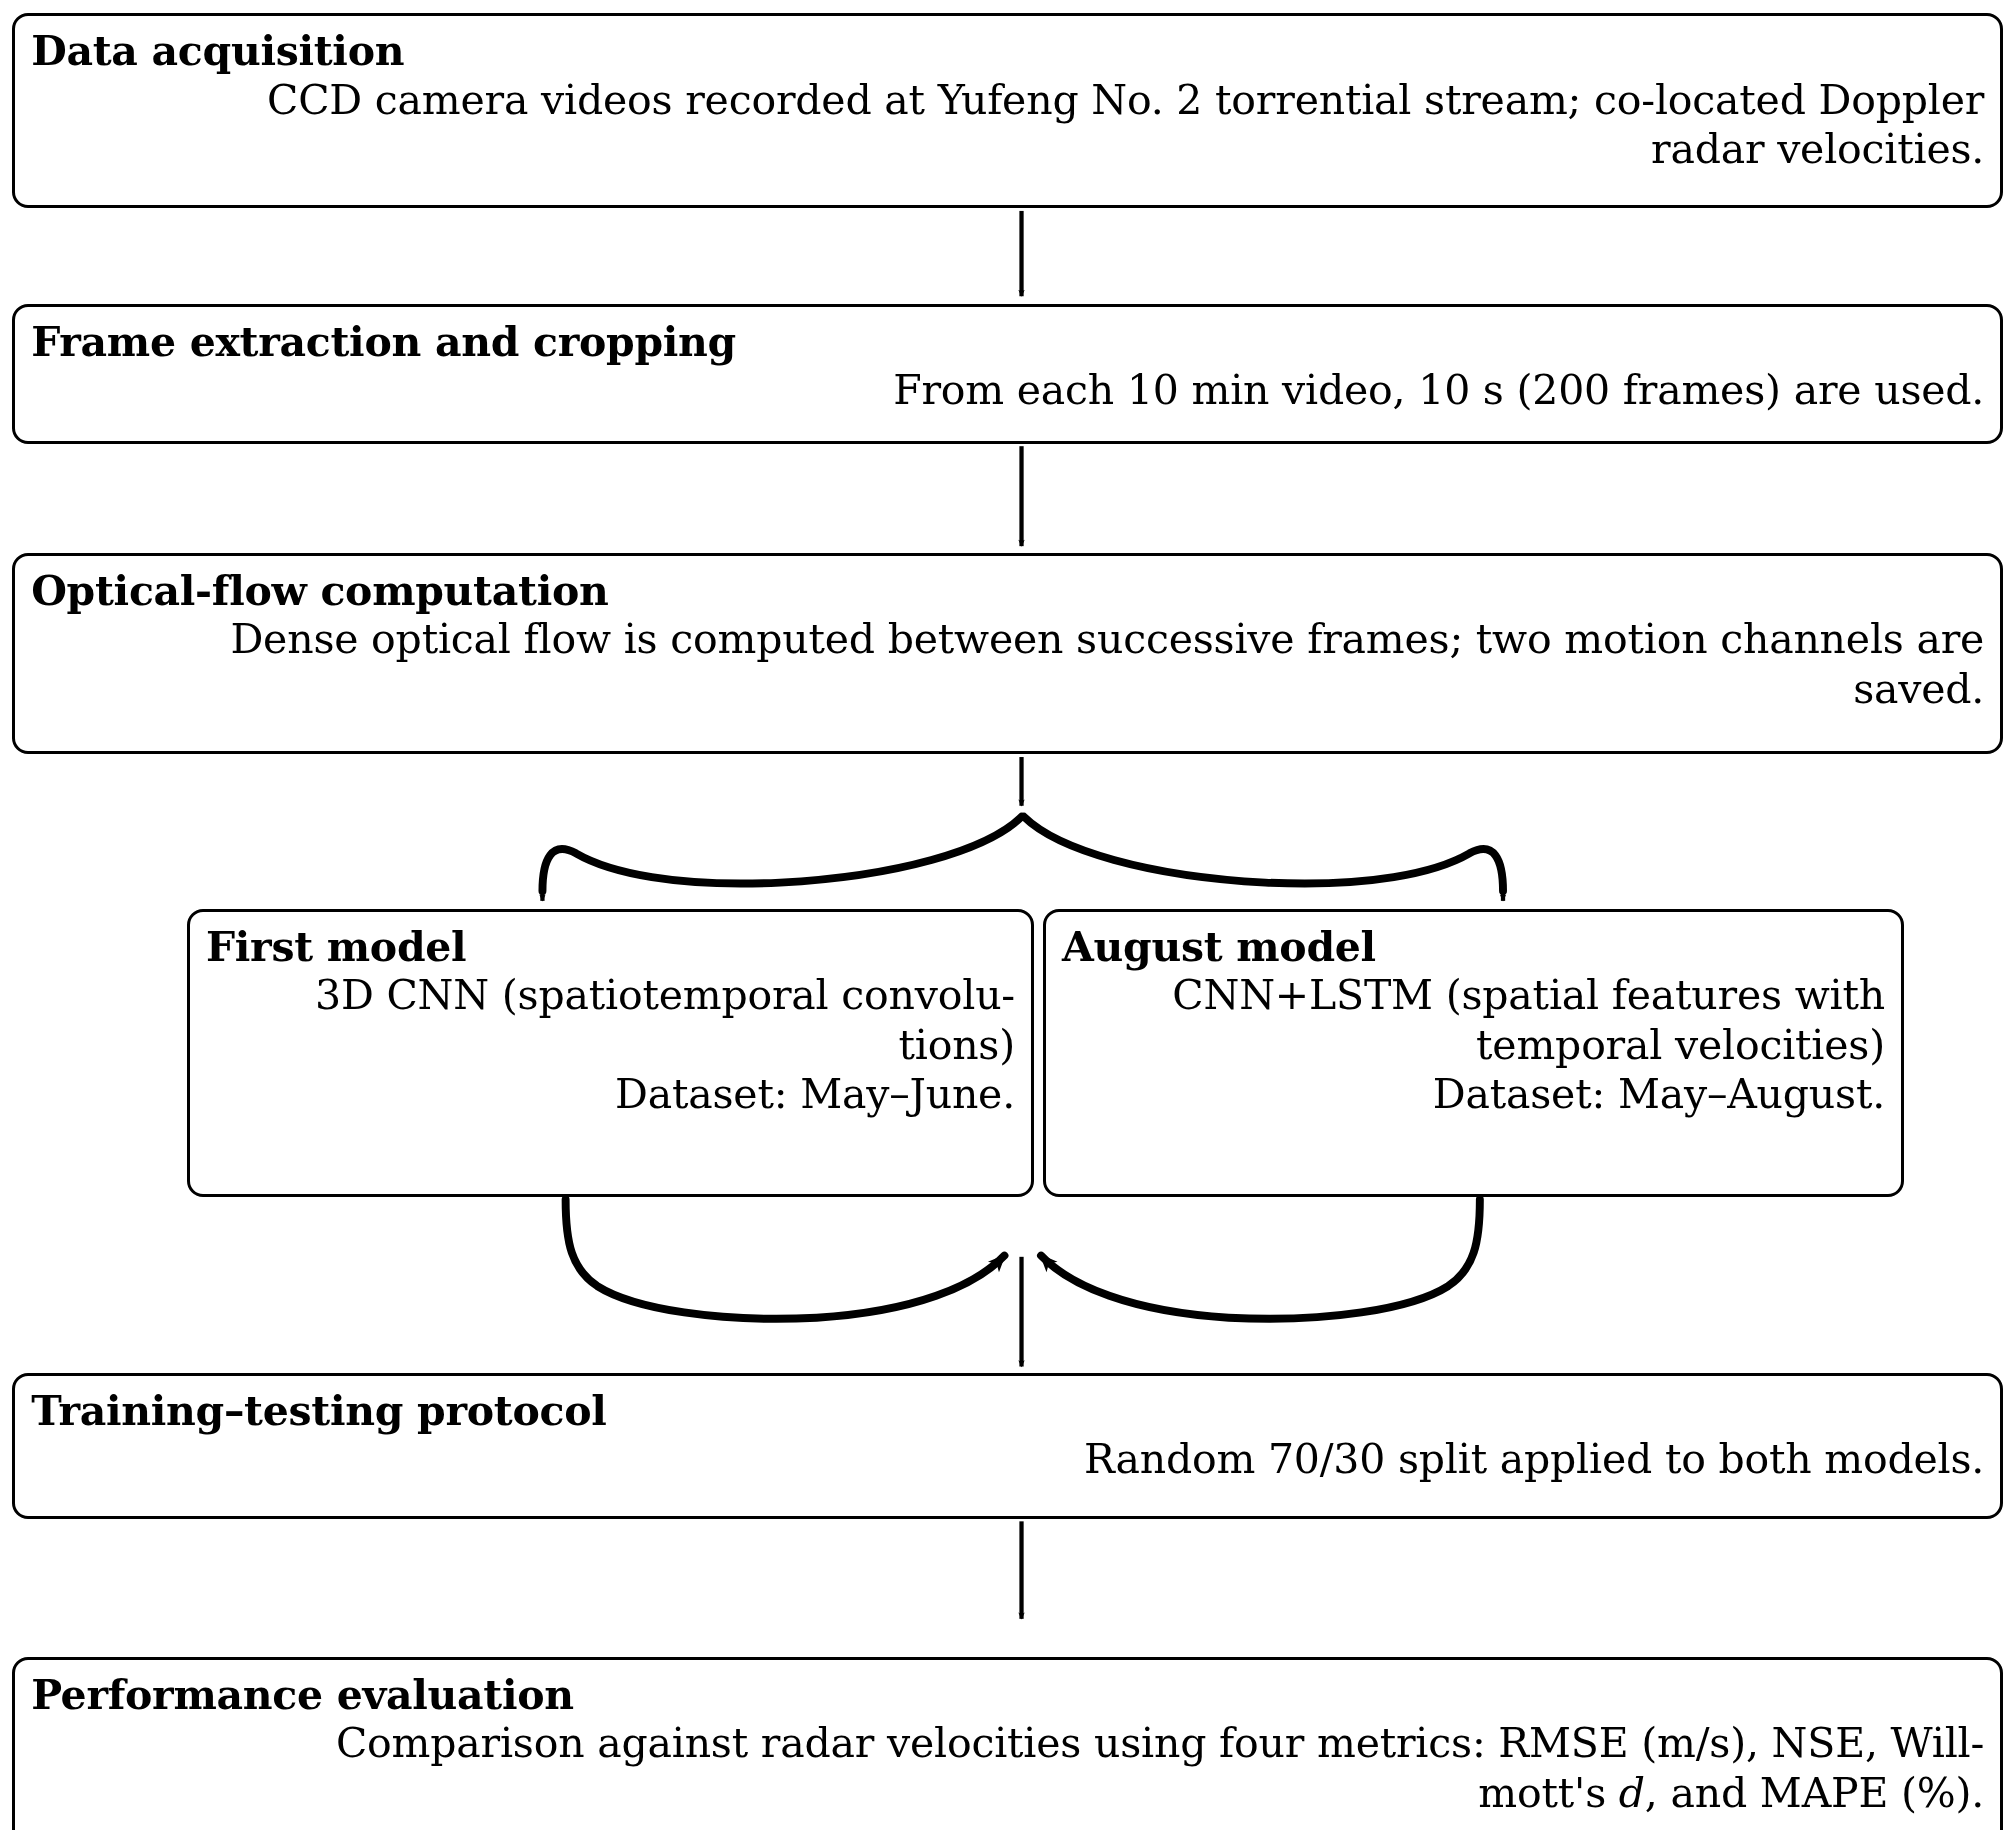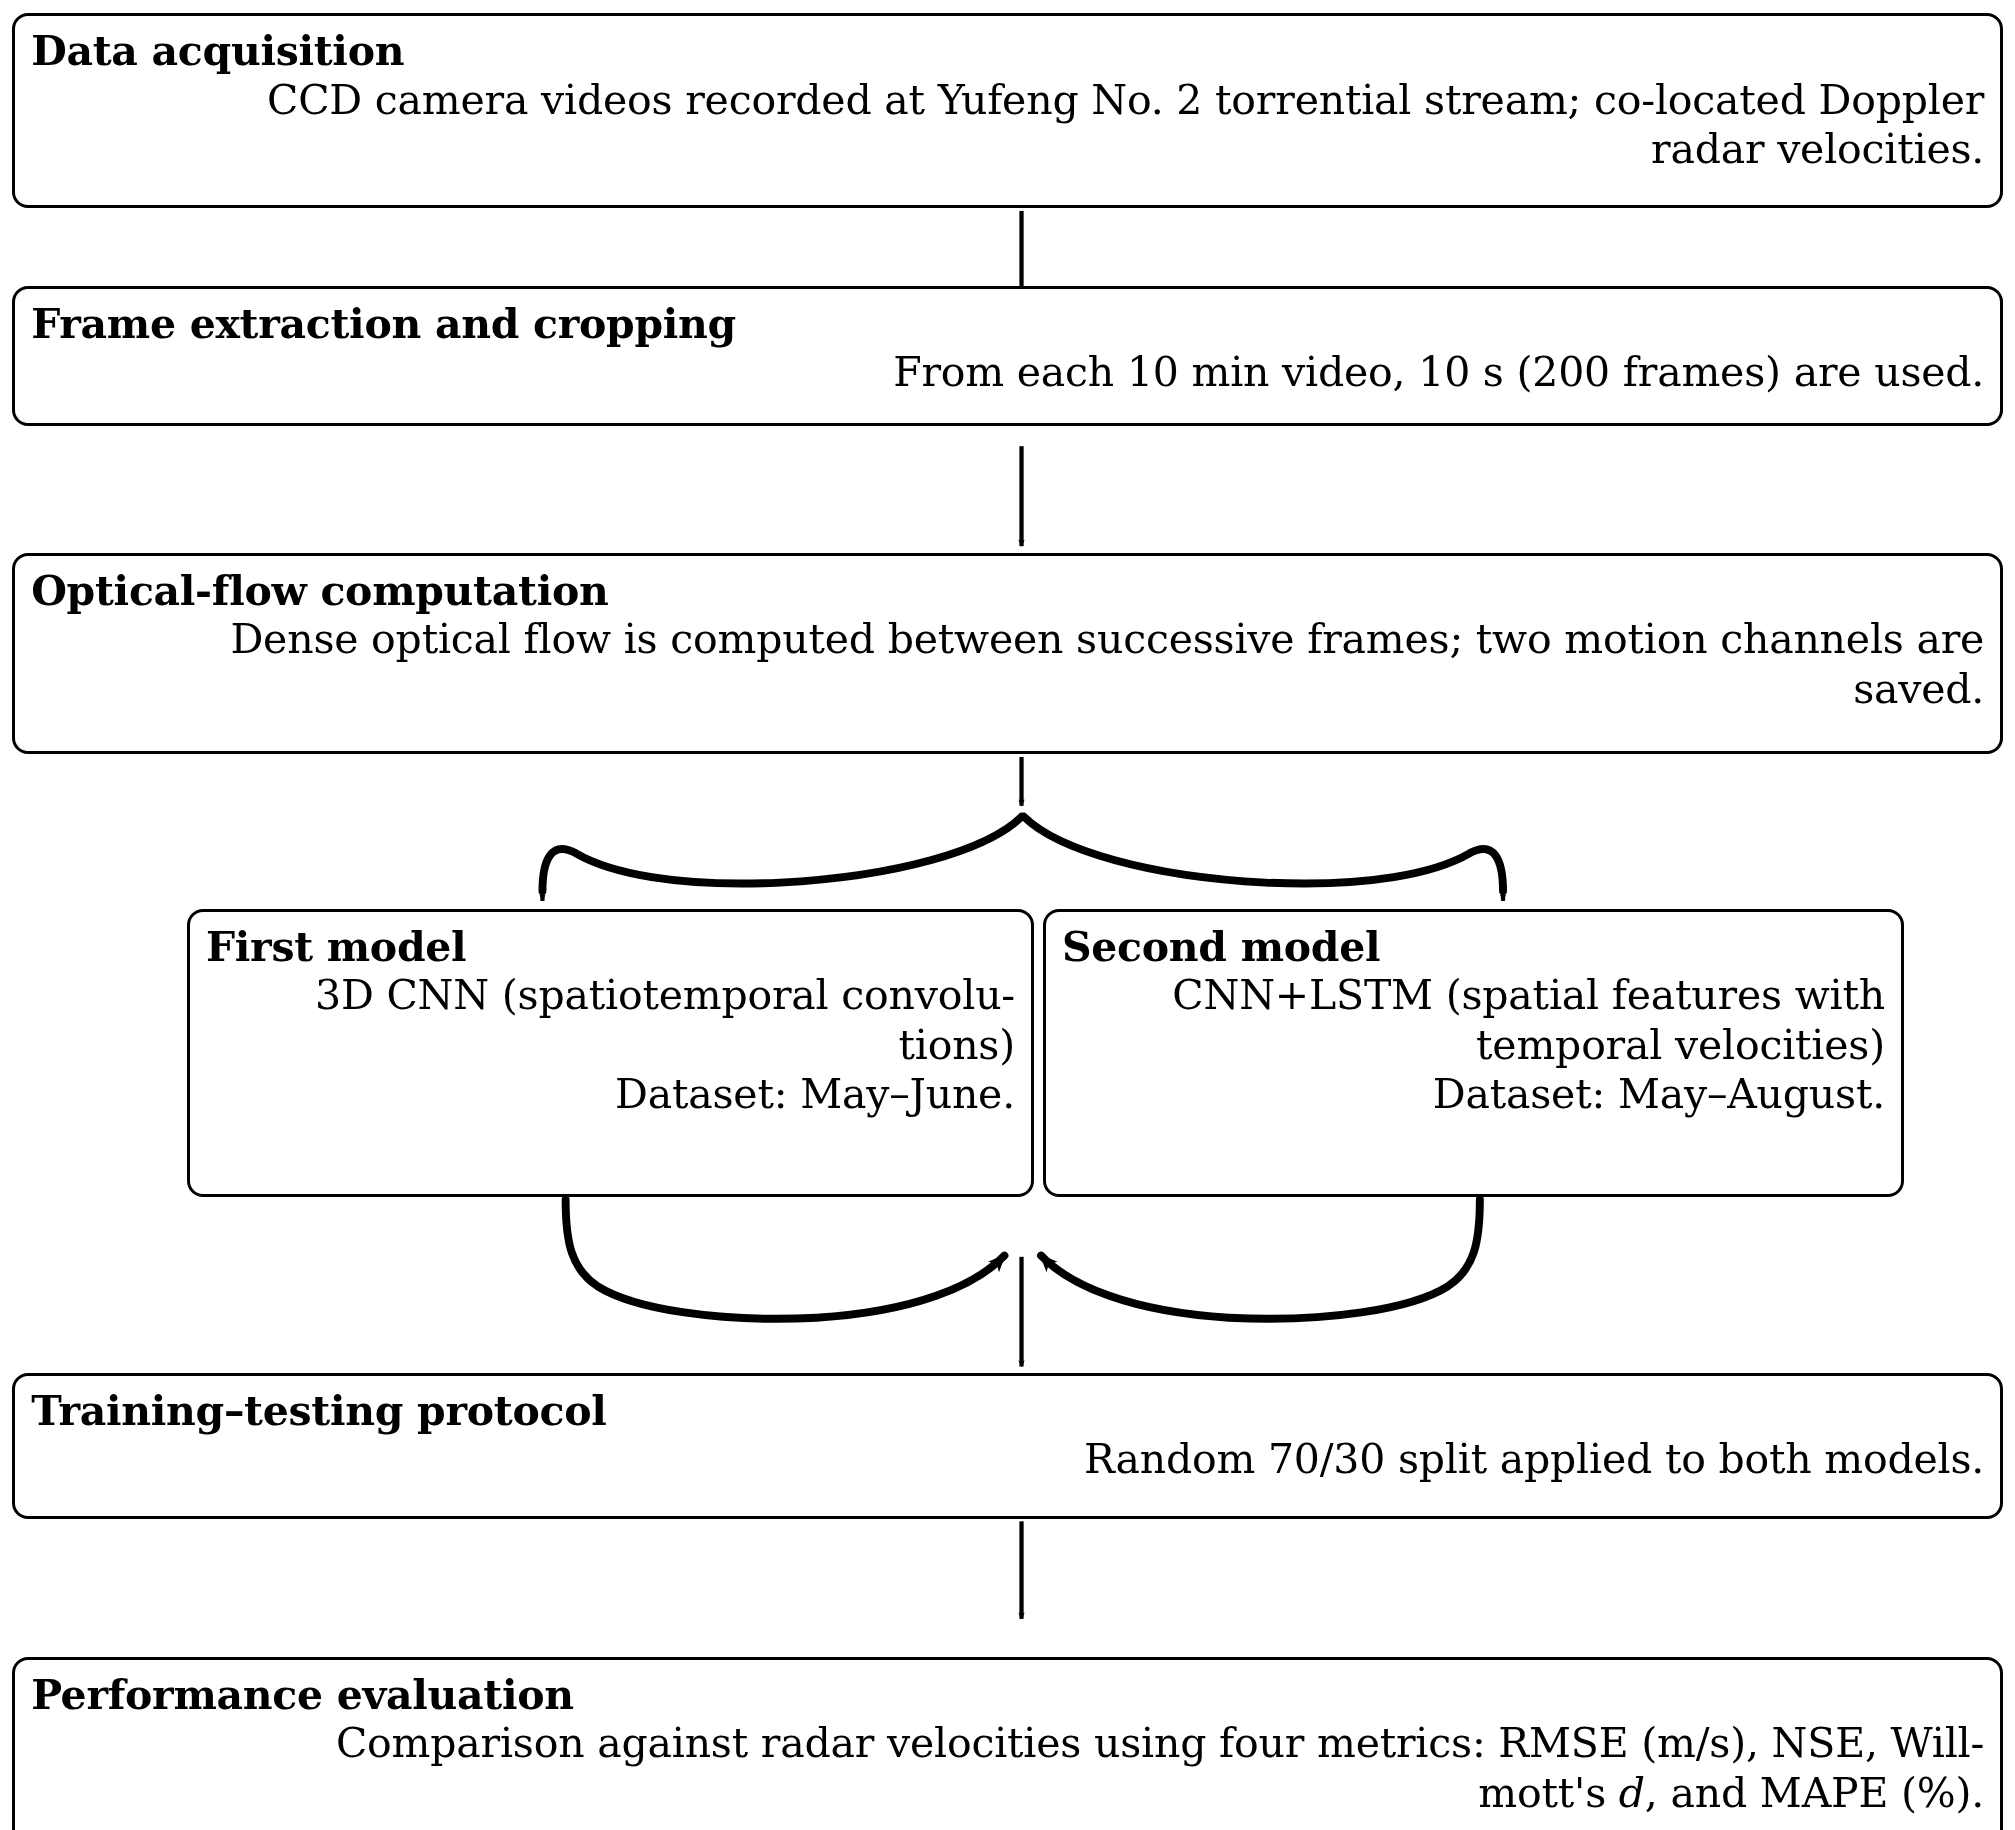--- a/index.html
+++ b/index.html
@@ -39,21 +39,21 @@
   }
   .node-body .ln {
     display: block;
     white-space: nowrap;
     text-align: right;
   }
   .italic-d { font-style: italic; }
 
   
   #node-data-acquisition { left: 12.2px;  top: 13.4px;   width: 1991px; height: 195px; }
-  #node-frame-extraction { left: 12.2px;  top: 286px;  width: 1991px; height: 140px; }
+  #node-frame-extraction { left: 12.2px;  top: 304px;  width: 1991px; height: 140px; }
   #node-optical-flow     { left: 12.2px;  top: 553px;  width: 1991px; height: 201px; }
   #node-first-model      { left: 155px; top: 909px; width: 847px; height: 288px; margin-left: 32px; }
   #node-second-model     { left: 1043px;top: 909px; width: 861px; height: 288px; }
   #node-training-testing { left: 12.2px;  top: 1373px; width: 1991px; height: 146px; }
   #node-performance      { left: 12.2px;  top: 1625px; width: 1991px; height: 204px; margin-top: 32px; }
 
   
   #connectors {
     position: absolute;
     left: 0;
@@ -163,21 +163,21 @@
   <div class="node" id="node-first-model">
     <div class="node-title">First model</div>
     <div class="node-body">
       <span class="ln">3D CNN (spatiotemporal convolu-</span>
       <span class="ln">tions)</span>
       <span class="ln">Dataset:  May–June.</span>
     </div>
   </div>
 
   <div class="node" id="node-second-model">
-    <div class="node-title">Second model</div>
+    <div class="node-title">August model</div>
     <div class="node-body">
       <span class="ln">CNN+LSTM (spatial features with</span>
       <span class="ln">temporal velocities)</span>
       <span class="ln">Dataset:  May–August.</span>
     </div>
   </div>
 
   <div class="node" id="node-training-testing">
     <div class="node-title">Training–testing protocol</div>
     <div class="node-body">

